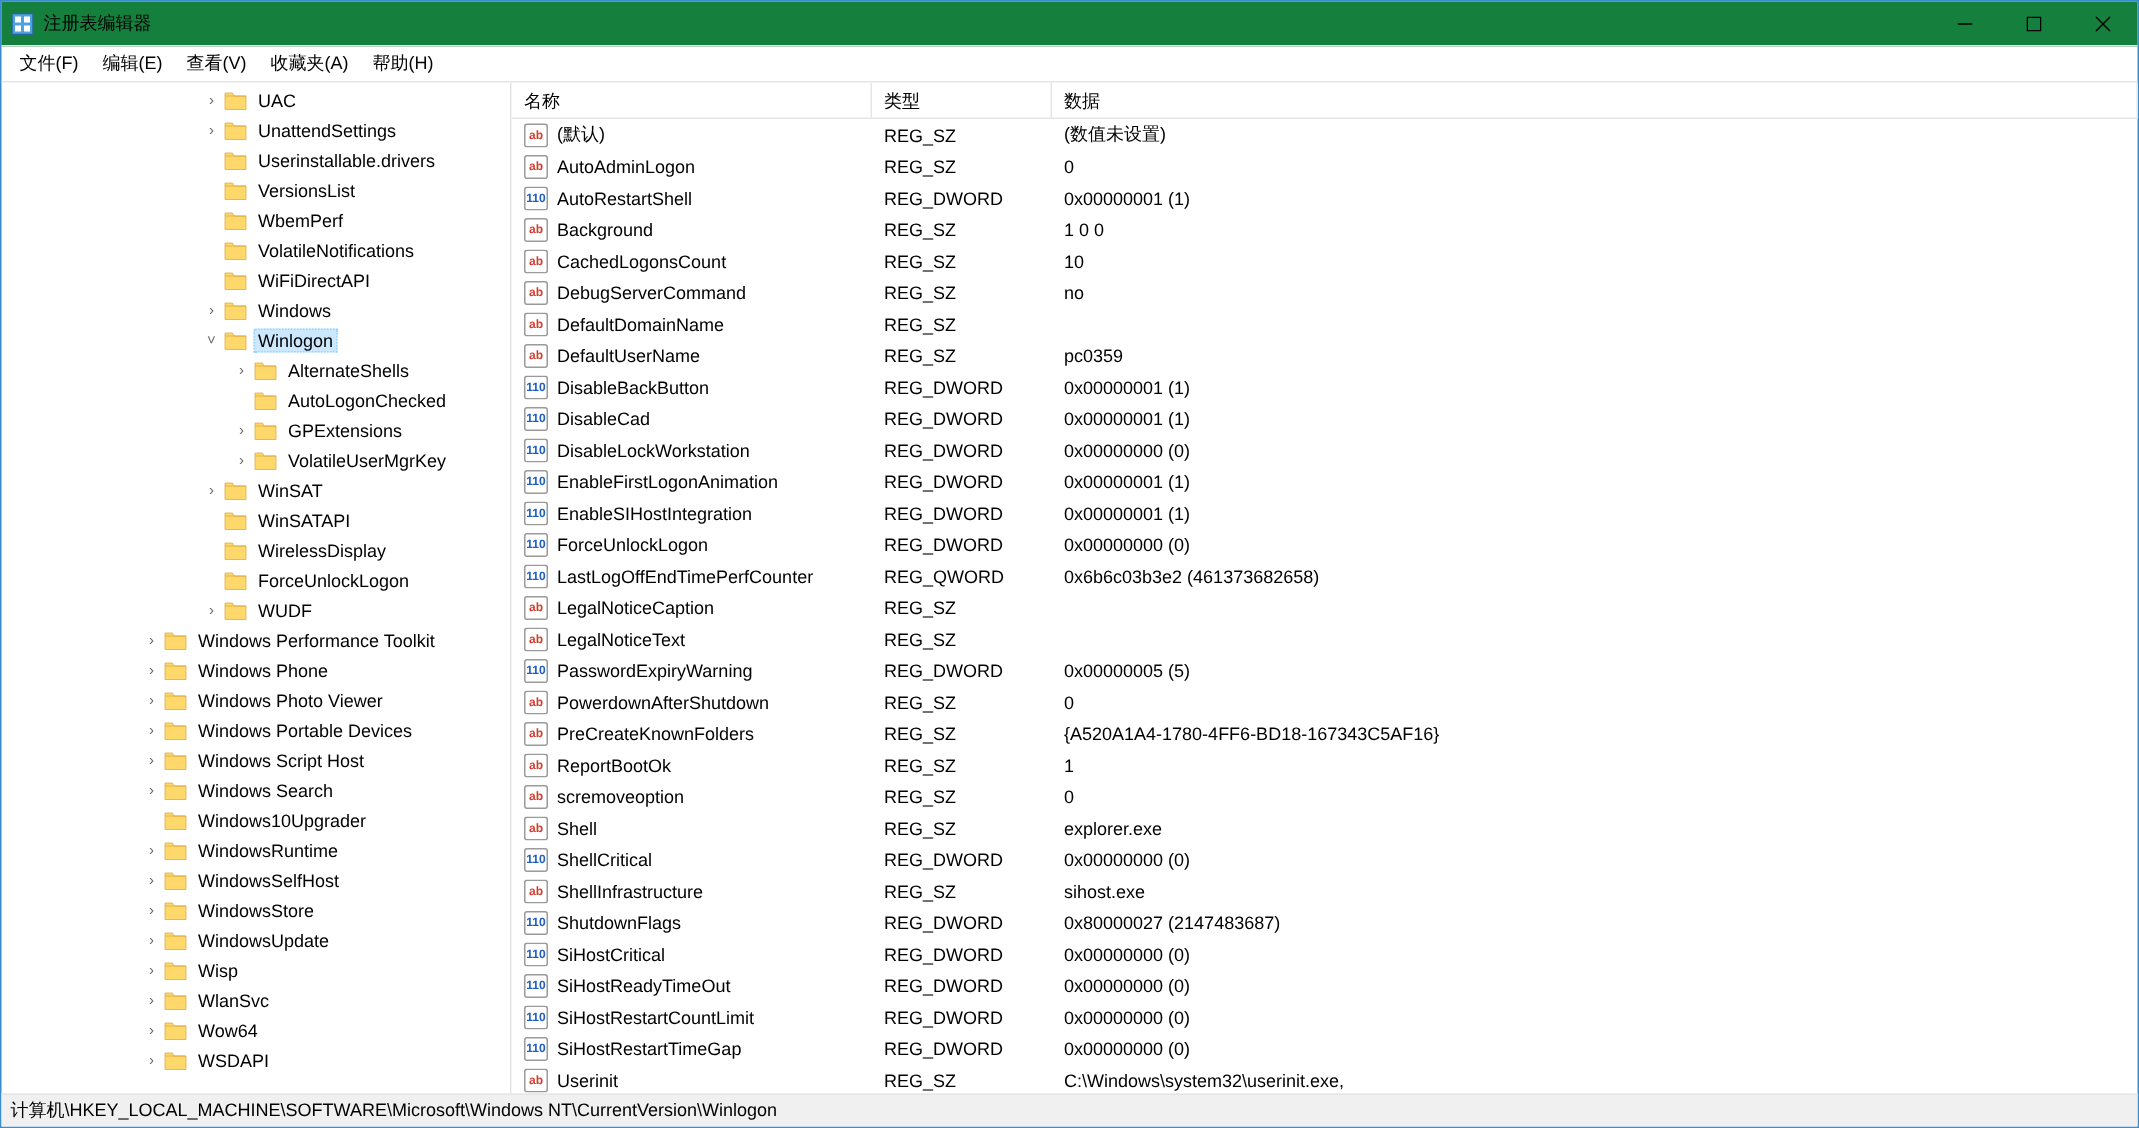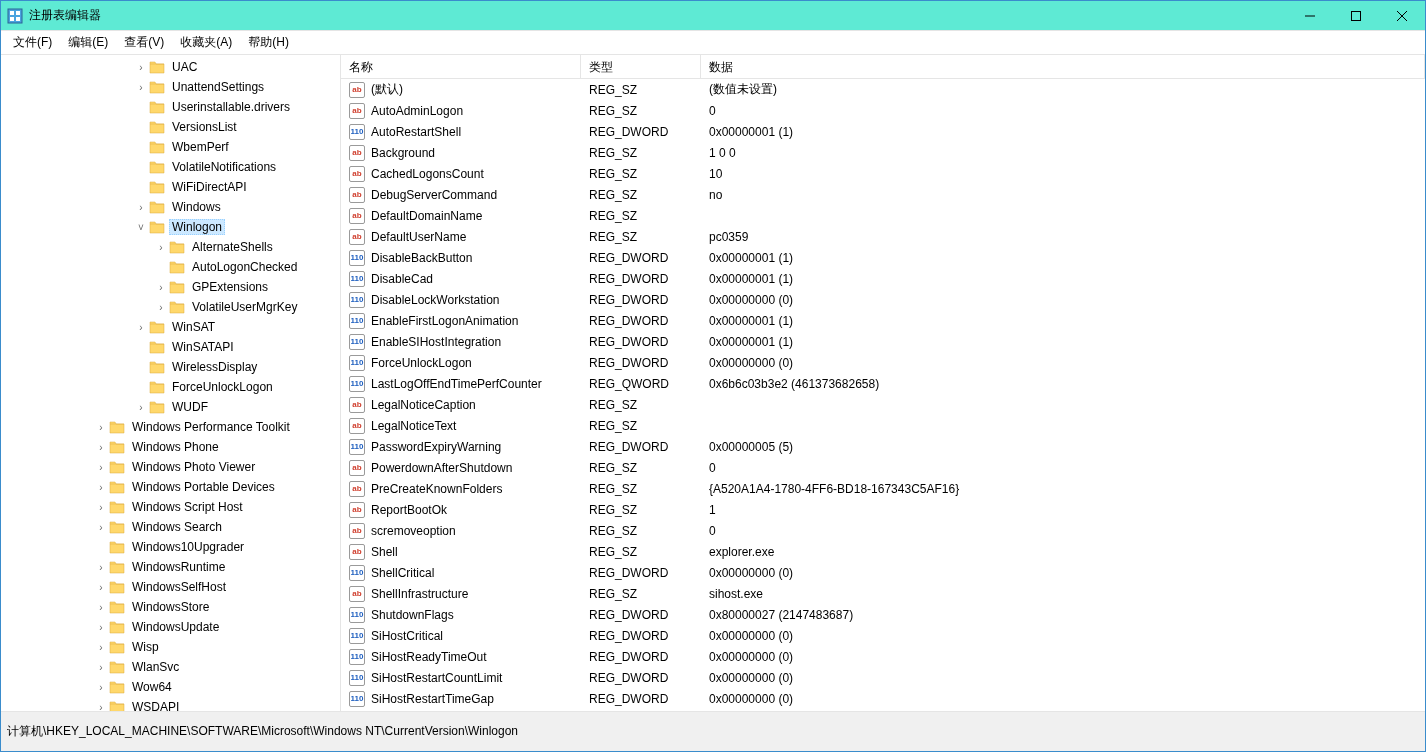--- a/index.html
+++ b/index.html
@@ -1,18 +1,18 @@
 <!DOCTYPE html>
 <html><head>
 <meta charset="utf-8">
 <style>
 * { margin: 0; padding: 0; box-sizing: border-box; font-family: "Microsoft YaHei", "Segoe UI", Tahoma, sans-serif; font-size: 12px; }
 html, body { width: 1426px; height: 752px; background: #fff; overflow: hidden; }
 .window { width: 100%; height: 100%; border: 1px solid #3a8ccc; display: flex; flex-direction: column; }
-.titlebar { height: 30px; background: #5eead4; display: flex; align-items: center; padding: 0 0 0 6px; border-bottom: 1px solid #e5e5e5; position: relative; }
+.titlebar { height: 30px; background: #15803d; display: flex; align-items: center; padding: 0 0 0 6px; border-bottom: 1px solid #e5e5e5; position: relative; }
 .titlebar .icon { width: 16px; height: 16px; margin-right: 6px; }
 .titlebar .title { flex: 0 0 auto; color: #000; }
 .titlebar .winbtns { position: absolute; right: 0; top: 0; display: flex; }
 .winbtn { width: 46px; height: 30px; display: flex; align-items: center; justify-content: center; cursor: default; }
 .menubar { height: 24px; display: flex; align-items: center; padding: 0 4px; border-bottom: 1px solid #e5e5e5; }
 .menuitem { padding: 3px 8px; cursor: default; }
 .content { flex: 1; display: flex; overflow: hidden; position: relative; }
 .tree-panel { width: 340px; border-right: 1px solid #e5e5e5; overflow: auto; position: relative; }
 .tree { padding: 2px 0 2px 2px; white-space: nowrap; }
 .tree-row { height: 20px; display: flex; align-items: center; padding-left: var(--indent,0); cursor: default; }
@@ -24,21 +24,21 @@
 .list-header { display: flex; height: 24px; border-bottom: 1px solid #e5e5e5; position: sticky; top: 0; background: #fff; }
 .list-header .col { padding: 4px 8px; border-right: 1px solid #e5e5e5; cursor: default; }
 .col-name { width: 240px; }
 .col-type { width: 120px; }
 .col-data { flex: 1; }
 .list-row { display: flex; height: 21px; align-items: center; cursor: default; }
 .list-row .cell { padding: 0 8px; white-space: nowrap; overflow: hidden; text-overflow: ellipsis; }
 .val-icon { width: 16px; height: 16px; margin-right: 6px; display: inline-flex; align-items: center; justify-content: center; border: 1px solid #9a9a9a; border-radius: 2px; font-size: 8px; font-weight: bold; flex-shrink: 0; }
 .val-icon.sz { background: #fff; color: #d04030; }
 .val-icon.dw { background: #fff; color: #2060c0; text-align: center; }
-.statusbar { height: 40px; border-top: 1px solid #e5e5e5; display: flex; align-items: center; padding: 0 6px; background: #f0f0f0; }
+.statusbar { height: 22px; border-top: 1px solid #e5e5e5; display: flex; align-items: center; padding: 0 6px; background: #f0f0f0; }
 .watermark { position: absolute; top: 3px; left: 4px; z-index: 1000; pointer-events: none; opacity: 0.85; }
 .watermark .txt1 { font-size: 26px; font-weight: bold; color: #0a6b2e; text-shadow: 0 0 2px #fff; margin-left: 40px; letter-spacing: 2px; }
 .watermark .txt2 { font-size: 14px; font-weight: bold; color: #0a6b2e; text-shadow: 0 0 2px #fff; margin-left: 55px; margin-top: -2px; letter-spacing: 1px; }
 .watermark .swirl { position: absolute; top: 5px; left: 2px; }
 .tree-panel::-webkit-scrollbar, .list-panel::-webkit-scrollbar { width: 17px; height: 17px; }
 .tree-panel::-webkit-scrollbar-track, .list-panel::-webkit-scrollbar-track { background: #f0f0f0; }
 .tree-panel::-webkit-scrollbar-thumb, .list-panel::-webkit-scrollbar-thumb { background: #c1c1c1; border: 1px solid #f0f0f0; }
 .tree-panel::-webkit-scrollbar-button, .list-panel::-webkit-scrollbar-button { background: #f0f0f0; height: 17px; width: 17px; }
 </style>
 </head>

